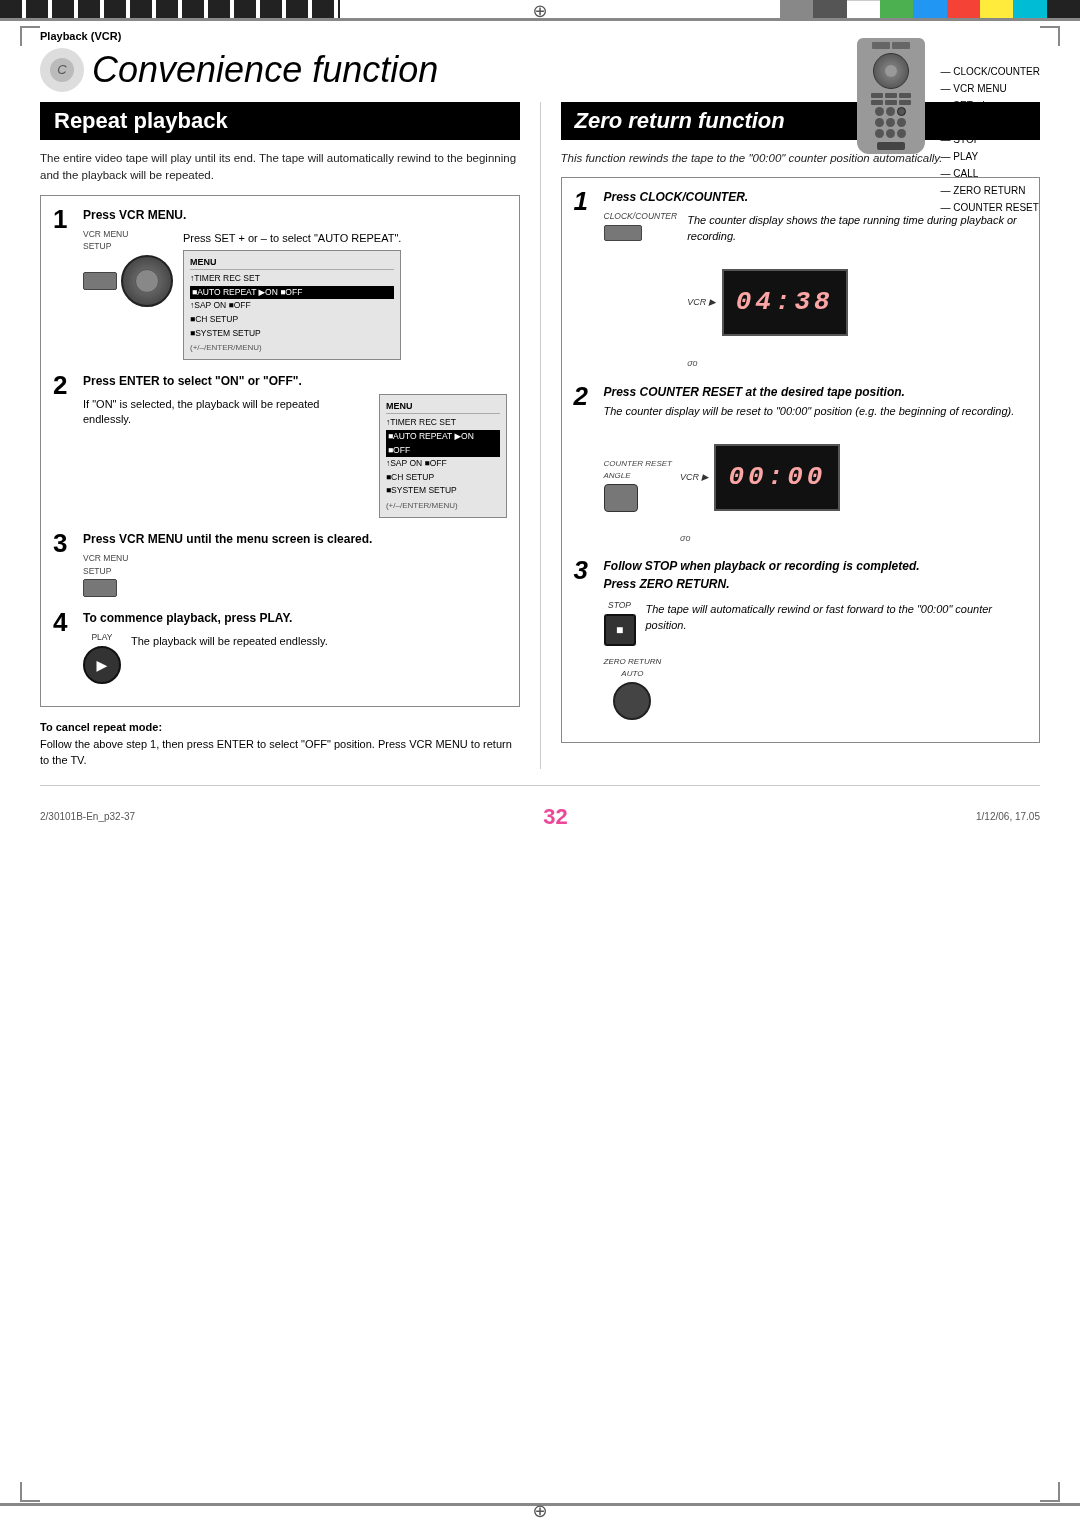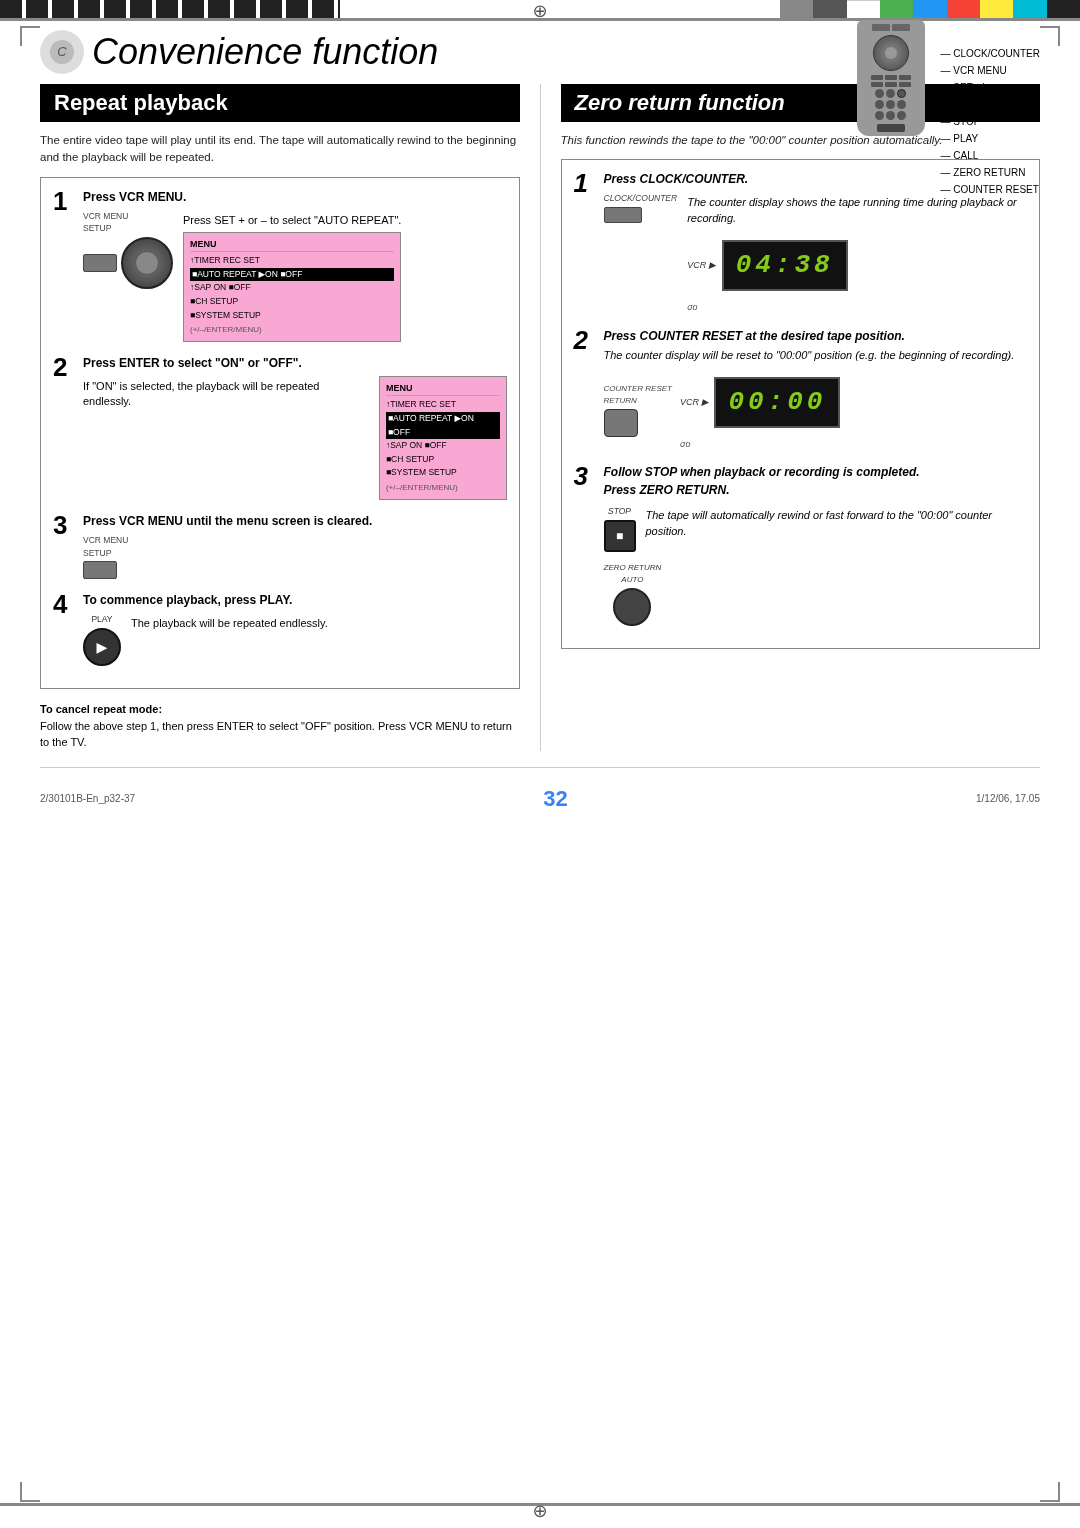--- a/index.html
+++ b/index.html
@@ -197,21 +197,21 @@
       gap: 10px;
       margin-top: 4px;
       align-items: flex-start;
     }
 
     
     .menu-mockup {
       border: 1px solid #888;
       font-size: 9px;
       padding: 4px 6px;
-      background: #f9a8d4;
+      background: #e5e5e5;
       min-width: 110px;
       line-height: 1.6;
     }
 
     .menu-mockup .menu-title {
       font-weight: bold;
       font-size: 9px;
       border-bottom: 1px solid #aaa;
       margin-bottom: 2px;
     }
@@ -223,28 +223,28 @@
     .menu-mockup .menu-item.selected {
       background: #000;
       color: #fff;
       padding: 0 2px;
     }
 
     
     .vcr-display {
       border: 2px solid #555;
       background: #111;
-      color: #84cc16;
+      color: #fca5a5;
       font-size: 26px;
       font-weight: bold;
-      padding: 4px 12px;
+      padding: 12px 12px;
       letter-spacing: 4px;
       display: inline-block;
       font-family: 'Courier New', monospace;
-      margin: 8px 0;
+      margin: 19px 0;
     }
 
     
     .btn-mockup {
       display: inline-flex;
       flex-direction: column;
       align-items: center;
       gap: 2px;
       font-size: 8.5px;
       color: #333;
@@ -319,21 +319,21 @@
       margin-top: 16px;
       padding-top: 18px;
       border-top: 1px solid #ccc;
       font-size: 10px;
       color: #555;
     }
 
     .page-number {
       font-size: 22px;
       font-weight: bold;
-      color: #3b82f6;
+      color: #ec4899;
     }
 
     
     .bottom-line {
       position: absolute;
       bottom: 22px;
       left: 0;
       right: 0;
       height: 3px;
       background: #888;
@@ -387,20 +387,21 @@
 <div class="top-line"></div>
 <div class="crosshair-top">⊕</div>
 
 <div class="corner-tl"></div>
 <div class="corner-tr"></div>
 <div class="corner-bl"></div>
 <div class="corner-br"></div>
 
 <div class="main-content">
 
+  <div class="page-header">Playback (VCR)</div>
 
   <div class="title-section">
     <div class="page-title">
       <div class="title-icon">
         <svg width="26" height="26" viewBox="0 0 26 26">
           <circle cx="13" cy="13" r="12" fill="#bbb"></circle>
           <text x="13" y="17" text-anchor="middle" font-size="13" fill="#555" font-style="italic">C</text>
         </svg>
       </div>
       <span>Convenience function</span>
@@ -609,21 +610,21 @@
         </div>
 
         <div class="step">
           <div class="step-num">2</div>
           <div class="step-content">
             <b>Press COUNTER RESET at the desired tape position.</b>
             <div class="step-subtext">The counter display will be reset to "00:00" position (e.g. the beginning of recording).</div>
             <div style="margin-top:6px;display:flex;align-items:center;gap:8px;">
               <div>
                 <div style="font-size:8px;color:#444;">COUNTER RESET</div>
-                <div style="font-size:8px;color:#444;">RETURN</div>
+                <div style="font-size:8px;color:#444;">ANGLE</div>
                 <div style="width:34px;height:28px;background:#777;border-radius:4px;border:1px solid #333;margin-top:2px;"></div>
               </div>
               <div>
                 <div style="display:flex;align-items:center;gap:6px;">
                   <div style="font-size:9px;color:#333;">VCR ▶</div>
                   <div class="vcr-display">
                     <span>00:00</span>
                   </div>
                 </div>
                 <div style="font-size:9px;color:#555;margin-top:2px;">σо</div>

